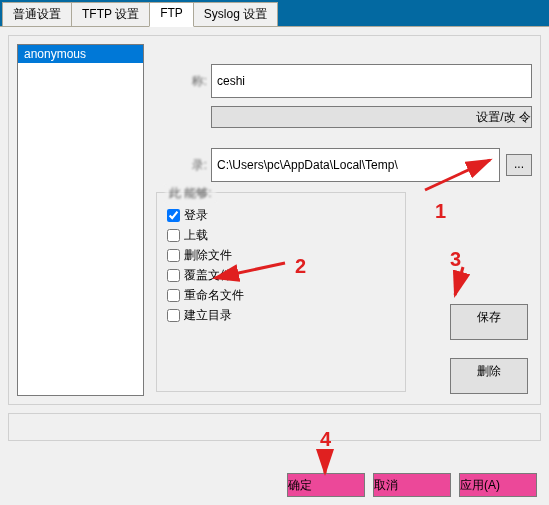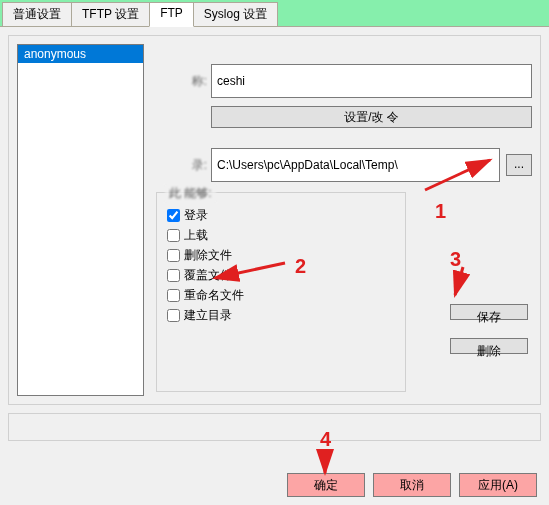--- a/index.html
+++ b/index.html
@@ -8,21 +8,21 @@
       font-size: 12px;
       background: #f0f0f0;
       width: 549px;
       height: 505px;
       position: relative;
       overflow: hidden;
     }
     .tabs {
       display: flex;
       border-bottom: 1px solid #aca899;
-      background: #86efac;
+      background: #0369a1;
       padding-left: 2px;
       padding-top: 2px;
     }
     .tab {
       padding: 3px 10px;
       border: 1px solid #aca899;
       border-bottom: none;
       background: #f0f0f0;
       margin-right: -1px;
       cursor: pointer;
@@ -82,21 +82,21 @@
       border: 1px solid #7a7a7a;
       padding: 3px 5px;
       font-size: 12px;
       background: #fff;
       height: 34px;
     }
     .wide-button {
       border: 1px solid #7a7a7a;
       background: #e1e1e1;
       padding: 3px 0;
-      text-align: center;
+      text-align: right;
       cursor: pointer;
       margin-left: 55px;
       margin-bottom: 12px;
       height: 22px;
       line-height: 15px;
     }
     .browse-btn {
       width: 26px;
       height: 22px;
       border: 1px solid #7a7a7a;
@@ -134,21 +134,21 @@
       margin-right: 4px;
     }
     .side-buttons {
       position: absolute;
       right: 4px;
       top: 260px;
     }
     .side-btn {
       display: block;
       width: 78px;
-      height: 16px;
+      height: 36px;
       border: 1px solid #7a7a7a;
       background: #e1e1e1;
       margin-bottom: 18px;
       cursor: pointer;
       font-size: 12px;
       text-align: center;
       line-height: 24px;
     }
     .status-bar {
       border: 1px solid #d0d0d0;
@@ -160,24 +160,24 @@
       position: absolute;
       bottom: 8px;
       right: 12px;
       display: flex;
       gap: 8px;
     }
     .bottom-btn {
       width: 78px;
       height: 24px;
       border: 1px solid #7a7a7a;
-      background: #fca5a5;
+      background: #ec4899;
       cursor: pointer;
       font-size: 12px;
-      text-align: center;
+      text-align: left;
       line-height: 22px;
     }
     
     .anno {
       position: absolute;
       color: #e02020;
       font-size: 20px;
       font-weight: bold;
       pointer-events: none;
     }

